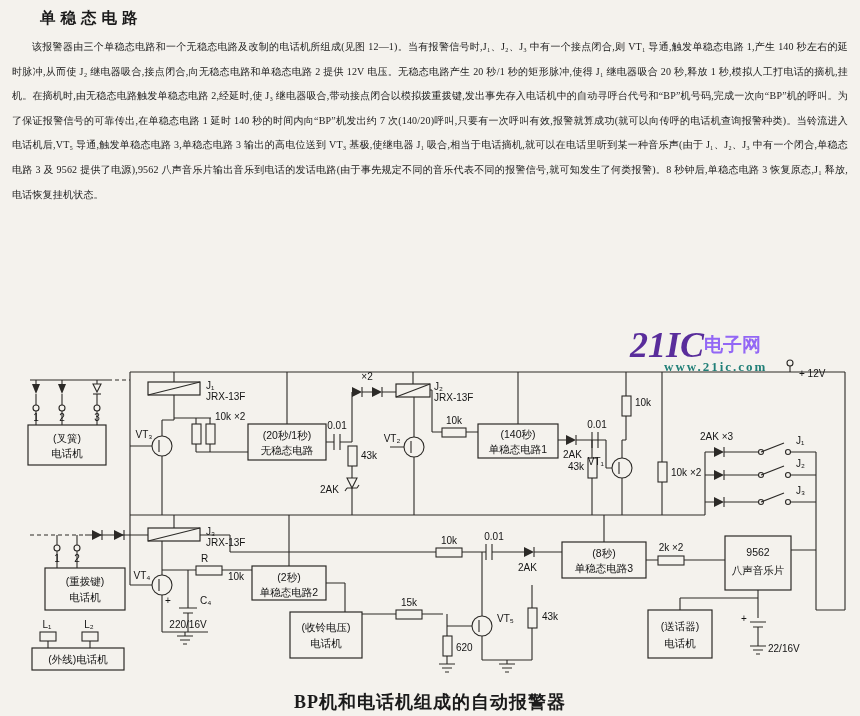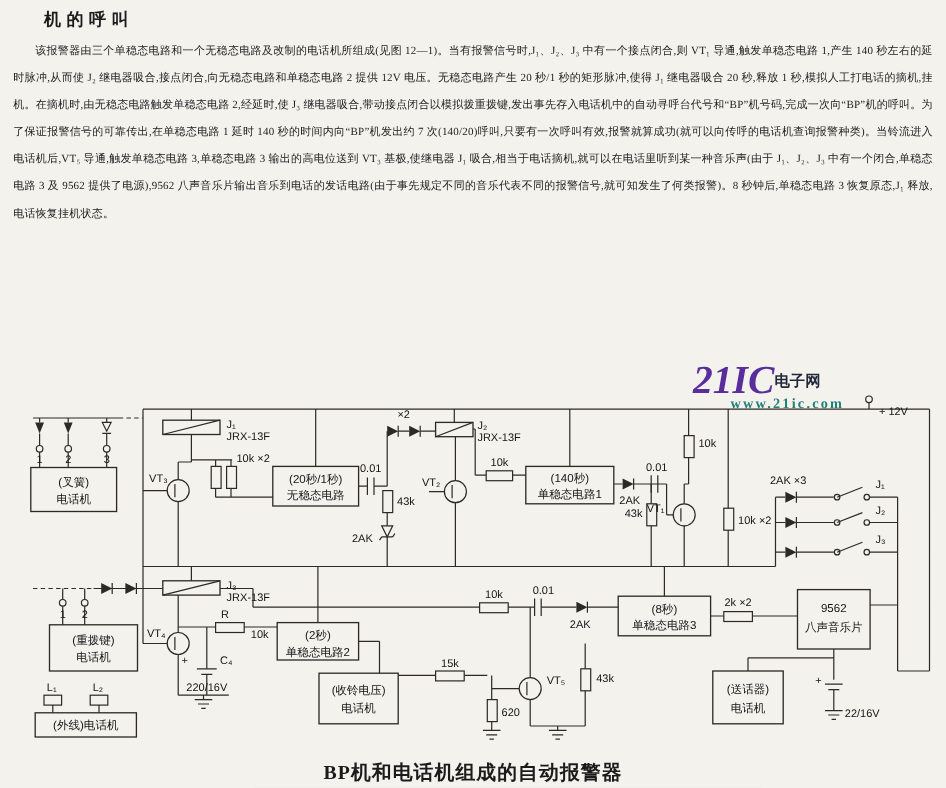--- a/index.html
+++ b/index.html
@@ -4,39 +4,39 @@
 <style>
   * { margin:0; padding:0; box-sizing:border-box; }
   html,body { width:860px; height:716px; }
   body { background:#e8e5e0; font-family:"Liberation Serif", serif; }
   .page { position:relative; width:860px; height:716px; background:#f4f2ed; overflow:hidden; color:#1b1b1b; }
   .title { position:absolute; left:40px; top:8px; font-size:15.5px; font-weight:bold; letter-spacing:5px; }
   .body-text { position:absolute; left:12px; top:35px; width:836px; font-size:10px; line-height:24.6px;
                text-align:justify; text-indent:2em; letter-spacing:0.2px; }
   .watermark { position:absolute; left:630px; top:327px; line-height:1; opacity:0.92; pointer-events:none; }
   .wm-main { color:#4c1d95; font-weight:bold; font-style:italic; font-size:36px; font-family:"Liberation Serif",serif; }
-  .wm-cn { color:#0f172a; font-weight:bold; font-size:14px; vertical-align:6px;margin-top:24px; }
+  .wm-cn { color:#8b5cf6; font-weight:bold; font-size:19px; vertical-align:6px;margin-top:24px; }
   .wm-url { color:#0f766e; font-size:13px; font-weight:bold; letter-spacing:2px; margin-top:-3px; margin-left:34px; }
   .diagram { position:absolute; left:0; top:352px; }
   .caption { position:absolute; left:0; top:690px; width:860px; text-align:center; font-size:18px; font-weight:bold; letter-spacing:1px; }
   .wire path { stroke:#2c2a27; stroke-width:1.1; fill:none; }
   .dash { stroke-dasharray:4 3; }
   .cbox { fill:none; stroke:#2c2a27; stroke-width:1.2; }
   .res { fill:none; stroke:#2c2a27; stroke-width:1.1; }
   .dfill { fill:#2c2a27; stroke:none; }
   .dopen { fill:none; stroke:#2c2a27; stroke-width:1.1; }
   .dlbl { font-family:"Liberation Sans",sans-serif; font-size:10px; fill:#141414; }
   .dbox { font-family:"Liberation Sans",sans-serif; font-size:10.5px; fill:#141414; }
 </style>
 </head>
 <body>
 
 <div class="page">
 
-  <div class="title">机的呼叫</div>
+  <div class="title">单稳态电路</div>
 
   <div class="body-text">该报警器由三个单稳态电路和一个无稳态电路及改制的电话机所组成(见图 12—1)。当有报警信号时,J₁、J₂、J₃ 中有一个接点闭合,则 VT₁ 导通,触发单稳态电路 1,产生 140 秒左右的延时脉冲,从而使 J₂ 继电器吸合,接点闭合,向无稳态电路和单稳态电路 2 提供 12V 电压。无稳态电路产生 20 秒/1 秒的矩形脉冲,使得 J₁ 继电器吸合 20 秒,释放 1 秒,模拟人工打电话的摘机,挂机。在摘机时,由无稳态电路触发单稳态电路 2,经延时,使 J₃ 继电器吸合,带动接点闭合以模拟拨重拨键,发出事先存入电话机中的自动寻呼台代号和“BP”机号码,完成一次向“BP”机的呼叫。为了保证报警信号的可靠传出,在单稳态电路 1 延时 140 秒的时间内向“BP”机发出约 7 次(140/20)呼叫,只要有一次呼叫有效,报警就算成功(就可以向传呼的电话机查询报警种类)。当铃流进入电话机后,VT₅ 导通,触发单稳态电路 3,单稳态电路 3 输出的高电位送到 VT₃ 基极,使继电器 J₁ 吸合,相当于电话摘机,就可以在电话里听到某一种音乐声(由于 J₁、J₂、J₃ 中有一个闭合,单稳态电路 3 及 9562 提供了电源),9562 八声音乐片输出音乐到电话的发话电路(由于事先规定不同的音乐代表不同的报警信号,就可知发生了何类报警)。8 秒钟后,单稳态电路 3 恢复原态,J₁ 释放,电话恢复挂机状态。</div>
 
   <div class="watermark">
     <div>
       <span class="wm-main">21IC</span><span class="wm-cn">电子网</span>
     </div>
     <div class="wm-url">www.21ic.com</div>
   </div>
 

